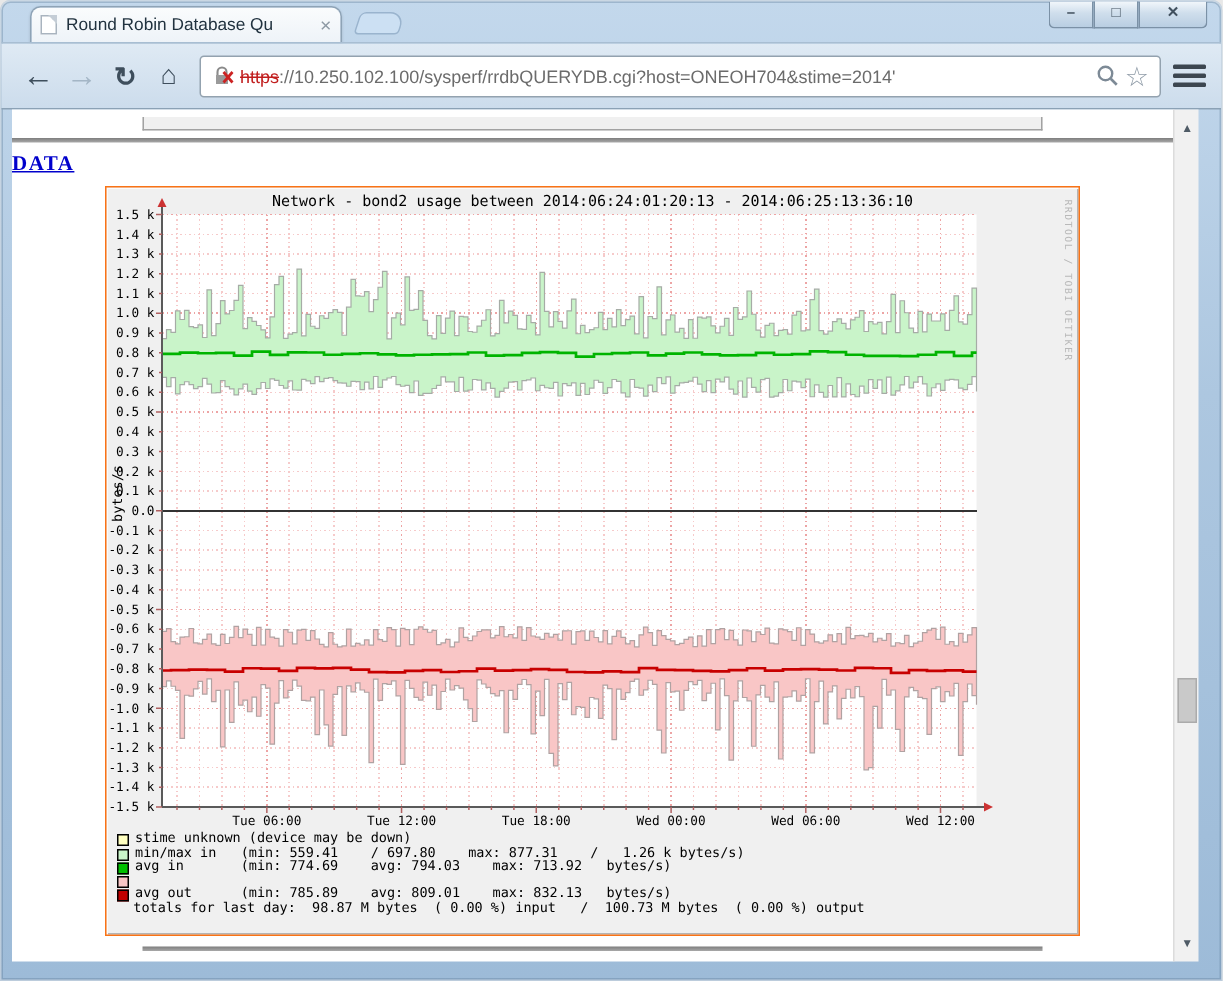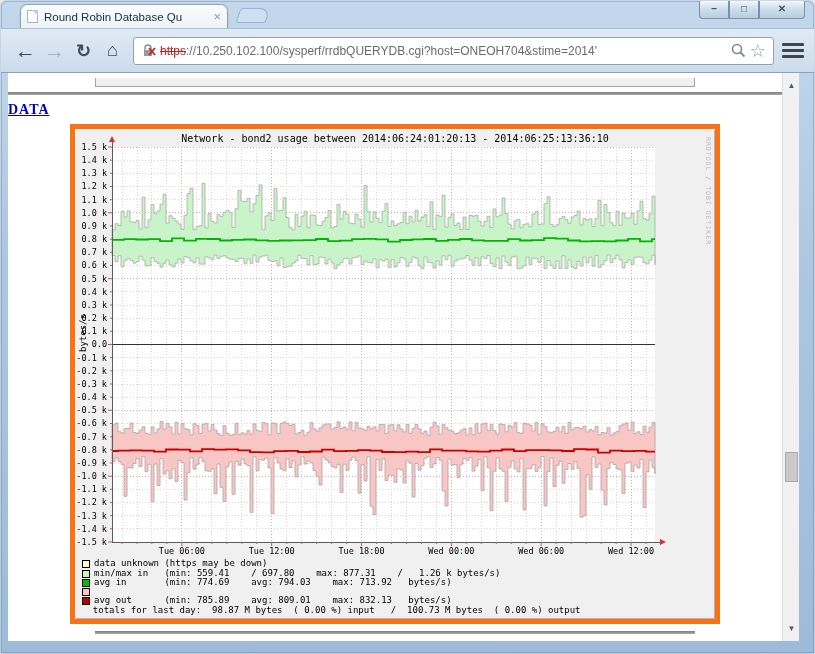--- a/index.html
+++ b/index.html
@@ -42,21 +42,21 @@
   .sb-thumb { position:absolute; left:2px; top:379px; width:13px; height:30px; background:#c9c9c9; border:1px solid #ababab; }
 
   
   .prev-graph-sliver { width:600px; height:9px; margin:5px auto 0; background:#f0f0f0; border:1px solid #a2a2a2; border-top:none; }
   hr.rule-top { border:none; height:3px; background:linear-gradient(180deg,#7e7e7e,#a8a8a8); margin:5px 0; }
   hr.rule-bottom { border:none; height:3px; background:linear-gradient(180deg,#7e7e7e,#a8a8a8); margin:7px auto; width:600px; }
   .data-link-wrap { text-align:left; margin:4px 0 6px; }
   .data-link { color:#0000cc; font-weight:bold; font-size:14px; letter-spacing:1px; text-decoration:underline; font-family:"Liberation Serif",serif; }
 
   
-  .graph-box { width:650px; height:500px; margin:2px auto 0; background:#f0f0f0; border:5px solid #f97316; box-shadow:inset 1px 1px 0 #fbfbfb, inset -1px -1px 0 #b4b4b4; position:relative; font-family:"DejaVu Sans Mono",monospace; }
+  .graph-box { width:650px; height:500px; margin:2px auto 0; background:#f0f0f0; border:1px solid #f97316; box-shadow:inset 1px 1px 0 #fbfbfb, inset -1px -1px 0 #b4b4b4; position:relative; font-family:"DejaVu Sans Mono",monospace; }
   .graph-title { position:absolute; top:4px; left:0; width:100%; text-align:center; font-size:10px; color:#000; }
   .watermark { position:absolute; top:8px; right:3px; writing-mode:vertical-rl; font-size:6.5px; letter-spacing:1px; color:#b9b9b9; }
   .ylab { position:absolute; left:-22px; top:199px; width:60px; text-align:center; transform:rotate(-90deg); font-size:9px; color:#000; }
   .plot-svg { position:absolute; top:0; left:0; }
   .legend { position:absolute; left:7px; top:430px; font-size:9px; line-height:9.7px; color:#000; }
   .lrow { display:flex; align-items:center; white-space:pre; }
   .sw { display:inline-block; width:8px; height:8px; border:1px solid #000; margin-right:4px; flex:none; }
 </style>
 </head>
 <body>
@@ -290,21 +290,21 @@
             <text x="32" y="402.6" text-anchor="end" font-size="8.5" font-family="DejaVu Sans Mono, monospace" fill="#000">-1.4 k</text>
             <text x="32" y="415.8" text-anchor="end" font-size="8.5" font-family="DejaVu Sans Mono, monospace" fill="#000">-1.5 k</text>
             <text x="106.9" y="425" text-anchor="middle" font-size="8.5" font-family="DejaVu Sans Mono, monospace" fill="#000">Tue 06:00</text>
             <text x="196.7" y="425" text-anchor="middle" font-size="8.5" font-family="DejaVu Sans Mono, monospace" fill="#000">Tue 12:00</text>
             <text x="286.5" y="425" text-anchor="middle" font-size="8.5" font-family="DejaVu Sans Mono, monospace" fill="#000">Tue 18:00</text>
             <text x="376.4" y="425" text-anchor="middle" font-size="8.5" font-family="DejaVu Sans Mono, monospace" fill="#000">Wed 00:00</text>
             <text x="466.2" y="425" text-anchor="middle" font-size="8.5" font-family="DejaVu Sans Mono, monospace" fill="#000">Wed 06:00</text>
             <text x="556.0" y="425" text-anchor="middle" font-size="8.5" font-family="DejaVu Sans Mono, monospace" fill="#000">Wed 12:00</text>
           </svg>
         <div class="legend" id="legend">
-            <div class="lrow"><span class="sw" style="background: rgb(255, 255, 192);"></span><span>data unknown (https may be down)</span></div>
+            <div class="lrow"><span class="sw" style="background: rgb(255, 255, 192);"></span><span>stime unknown (device may be down)</span></div>
             <div class="lrow"><span class="sw" style="background: rgb(201, 244, 201);"></span><span>min/max in   (min: 559.41    / 697.80    max: 877.31    /   1.26 k bytes/s)</span></div>
             <div class="lrow"><span class="sw" style="background: rgb(0, 192, 0);"></span><span>avg in       (min: 774.69    avg: 794.03    max: 713.92   bytes/s)</span></div>
             <div class="lrow"><span class="sw" style="background: rgb(249, 198, 198);"></span></div>
             <div class="lrow"><span class="sw" style="background: rgb(192, 0, 0);"></span><span>avg out      (min: 785.89    avg: 809.01    max: 832.13   bytes/s)</span></div>
             <div class="lrow"><span>  totals for last day:  98.87 M bytes  ( 0.00 %) input   /  100.73 M bytes  ( 0.00 %) output</span></div>
           </div>
       </div>
 
       <hr class="rule-bottom">
     </div>

